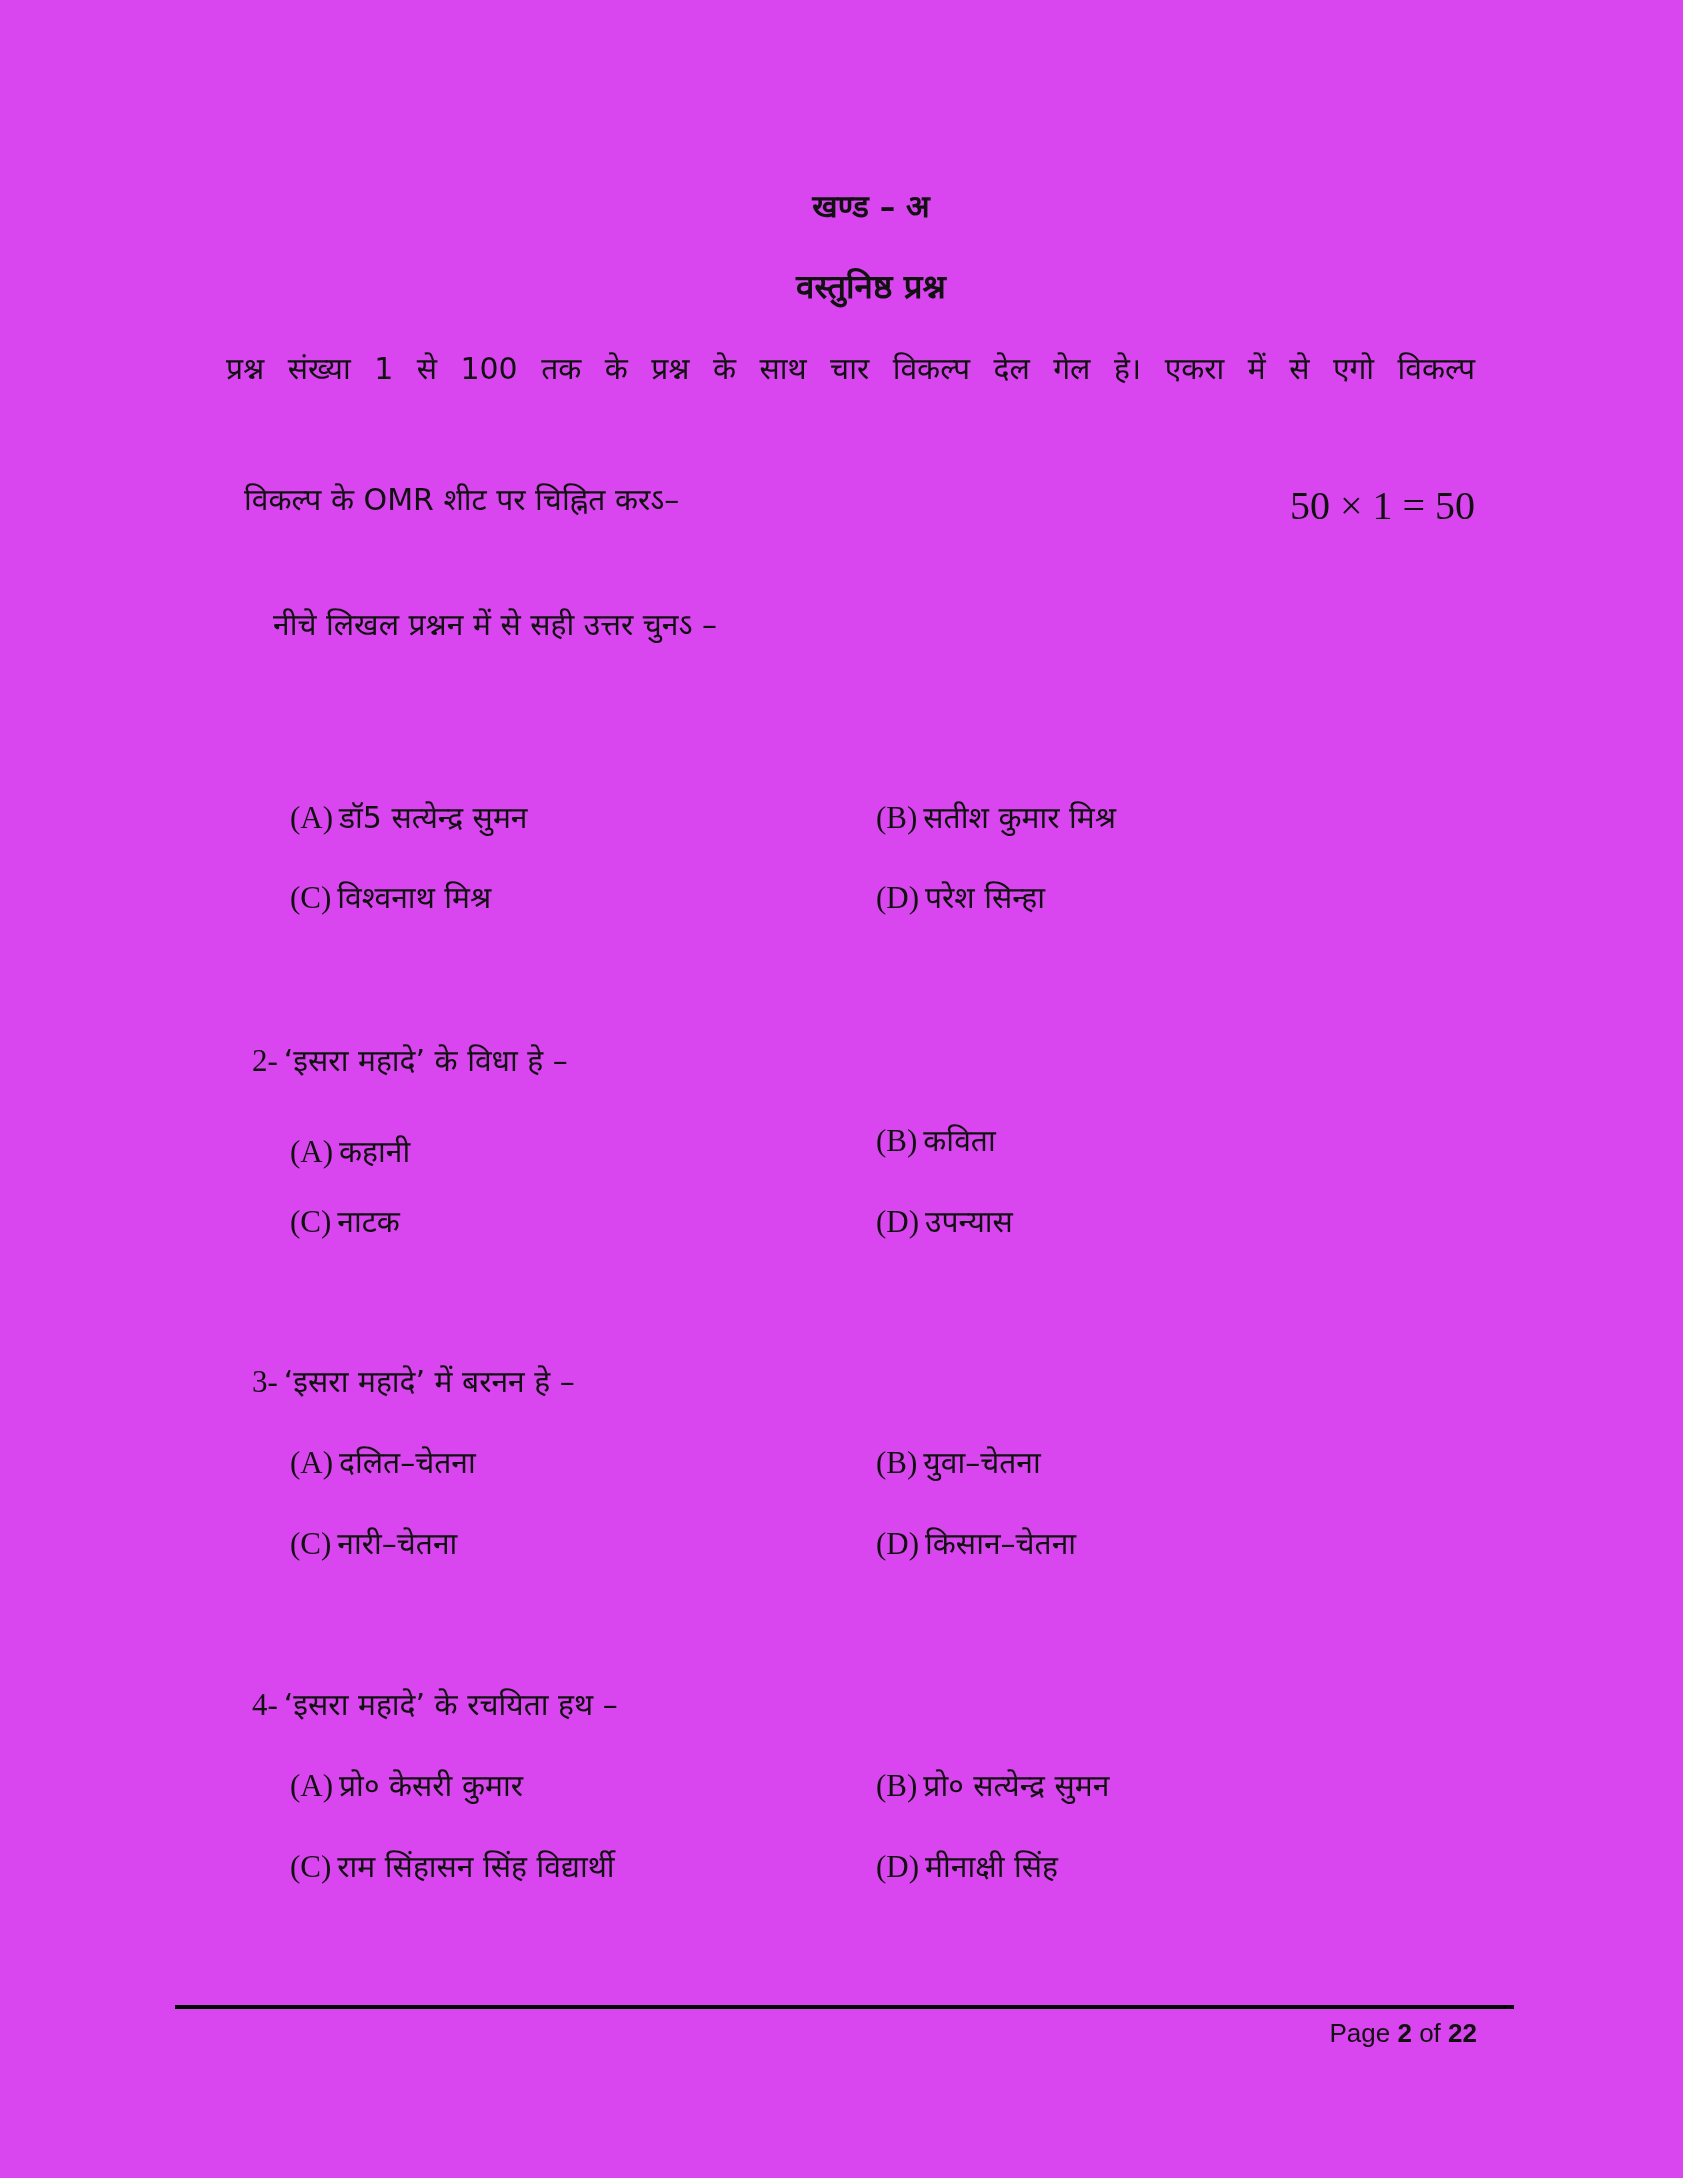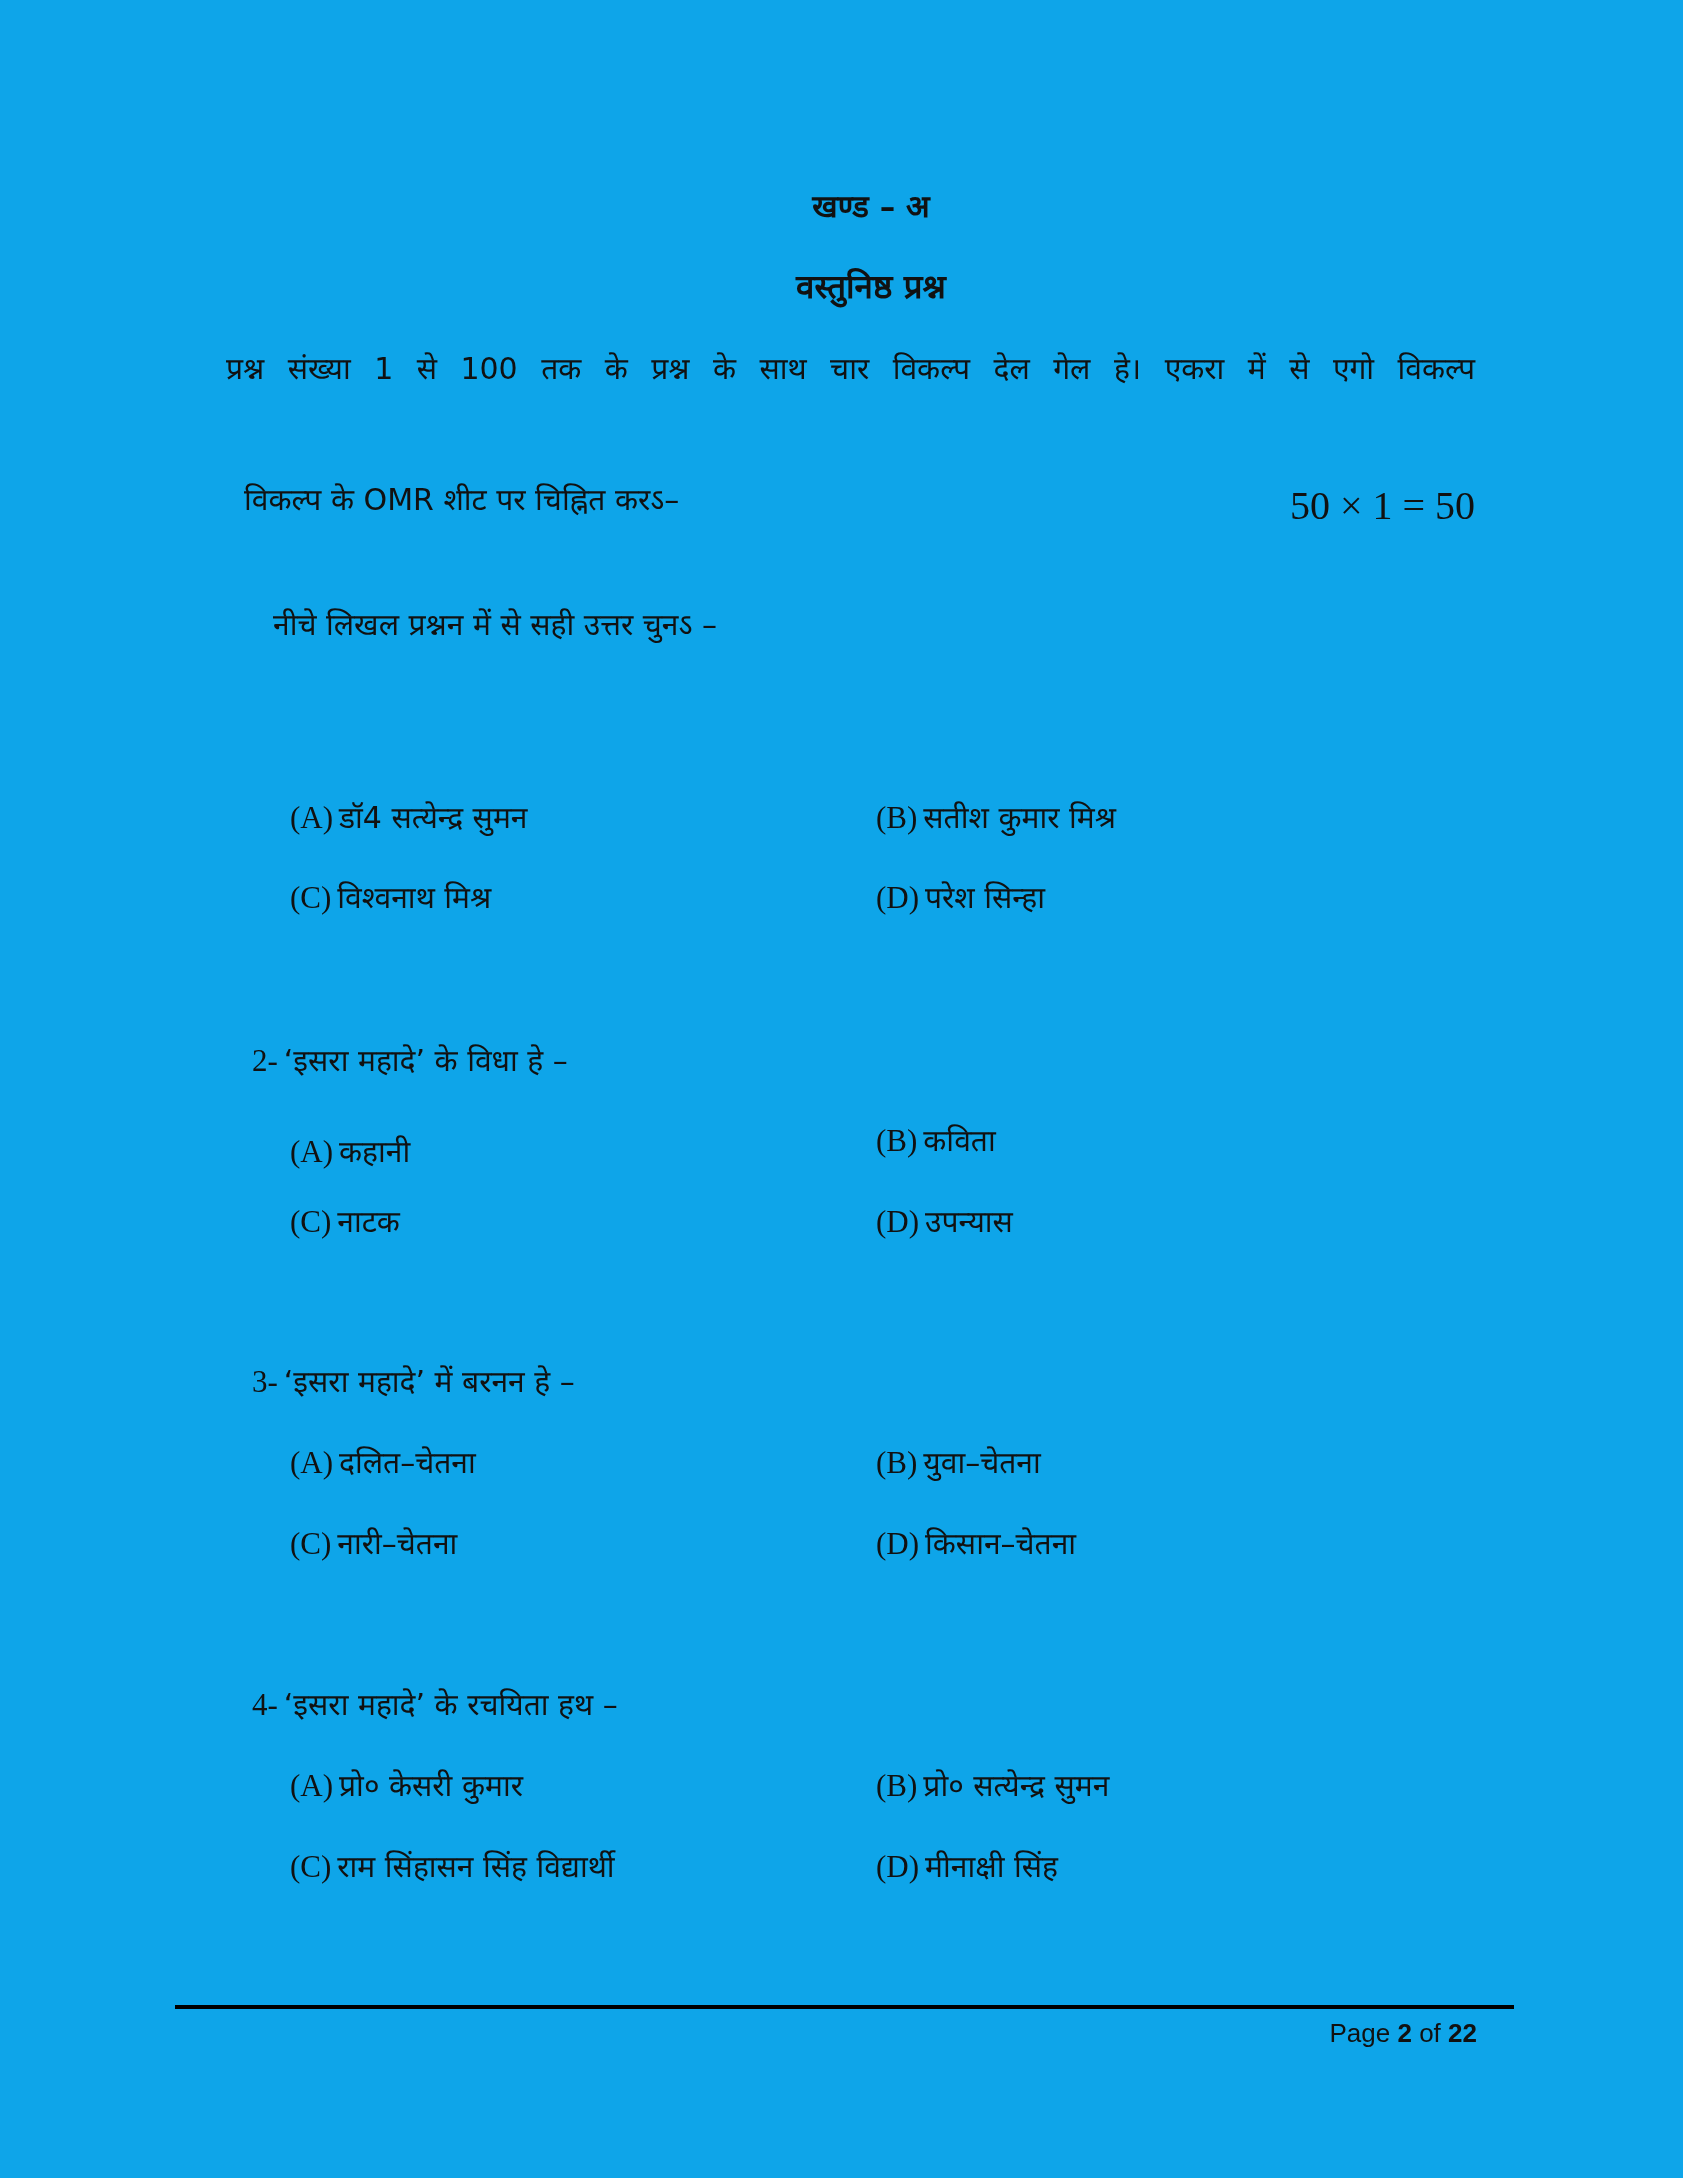--- a/index.html
+++ b/index.html
@@ -1,17 +1,17 @@
 <!DOCTYPE html>
 <html><head>
 <meta charset="utf-8">
 <style>
   html, body { margin:0; padding:0; background:#ffffff; }
   body { width:1683px; height:2178px; position:relative; overflow:hidden; color:#111; }
-  .page { position:absolute; left:0; top:0; width:1683px; height:2178px; background:#0ea5e9; }
+  .page { position:absolute; left:0; top:0; width:1683px; height:2178px; background:#d946ef; }
   .hin { font-family:"DejaVu Sans", sans-serif; font-size:30px; line-height:40px; }
   .abs { position:absolute; white-space:nowrap; }
   .center { left:0; width:1742px; text-align:center; }
   .h1 { font-weight:bold; font-size:31px; }
   .h2 { font-weight:bold; font-size:33px; }
   .para { left:226px; width:1249px; text-align:justify; text-align-last:justify; word-spacing:4px; }
   .marks { right:208px; font-family:"Liberation Serif", serif; font-size:40px; }
   .q { left:252px; }
   .optA { left:290px; }
   .optB { left:876px; }
@@ -29,21 +29,21 @@
   <div class="abs center hin h1" style="top:186px;">खण्ड – अ</div>
   <div class="abs center hin h2" style="top:267px;">वस्तुनिष्ठ प्रश्न</div>
 
   <div class="abs hin para" style="top:349px;">प्रश्न संख्या 1 से 100 तक के प्रश्न के साथ चार विकल्प देल गेल हे। एकरा में से एगो विकल्प</div>
   <div class="abs hin" style="left:244px; top:480px;">विकल्प के OMR शीट पर चिह्नित करऽ–</div>
   <div class="abs marks" style="top:482px;">50 × 1 = 50</div>
 
   <div class="abs hin" style="left:226px; top:605px;margin-left:47px;">नीचे लिखल प्रश्नन में से सही उत्तर चुनऽ –</div>
 
   <div class="abs hin optA" style="top:798px;">
-    <span class="lbl">(A)</span><span>डॉ4 सत्येन्द्र सुमन</span>
+    <span class="lbl">(A)</span><span>डॉ5 सत्येन्द्र सुमन</span>
   </div>
   <div class="abs hin optB" style="top:798px;">
     <span class="lbl">(B)</span><span>सतीश कुमार मिश्र</span>
   </div>
   <div class="abs hin optA" style="top:878px;">
     <span class="lbl">(C)</span><span>विश्वनाथ मिश्र</span>
   </div>
   <div class="abs hin optB" style="top:878px;">
     <span class="lbl">(D)</span><span>परेश सिन्हा</span>
   </div>

